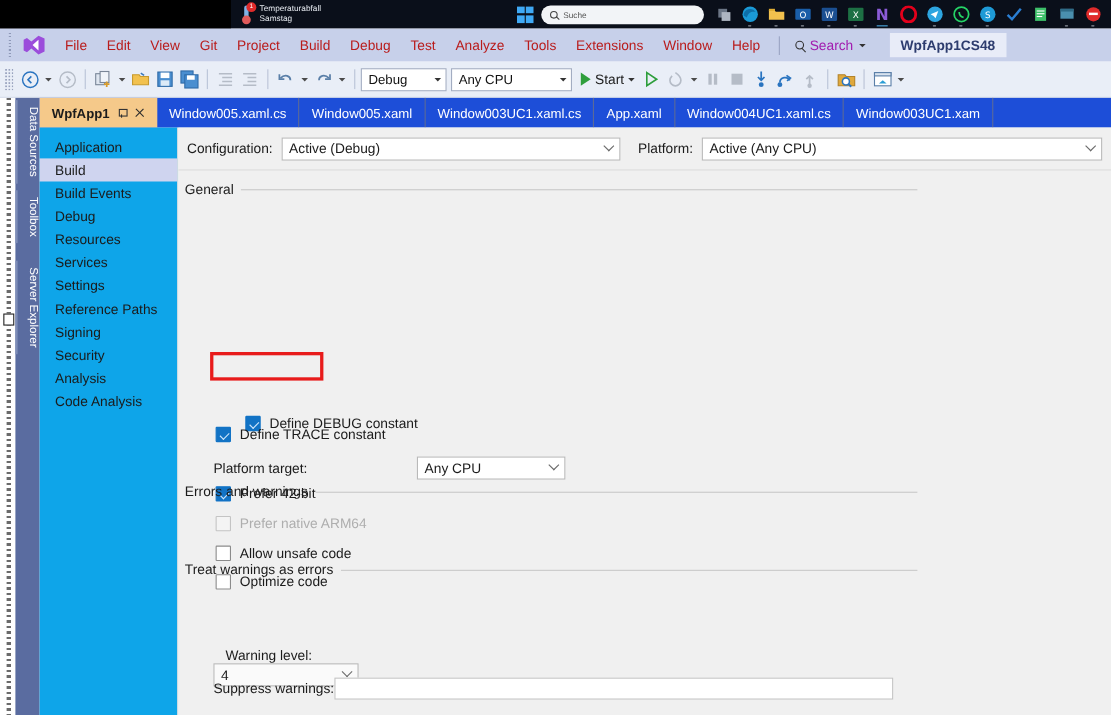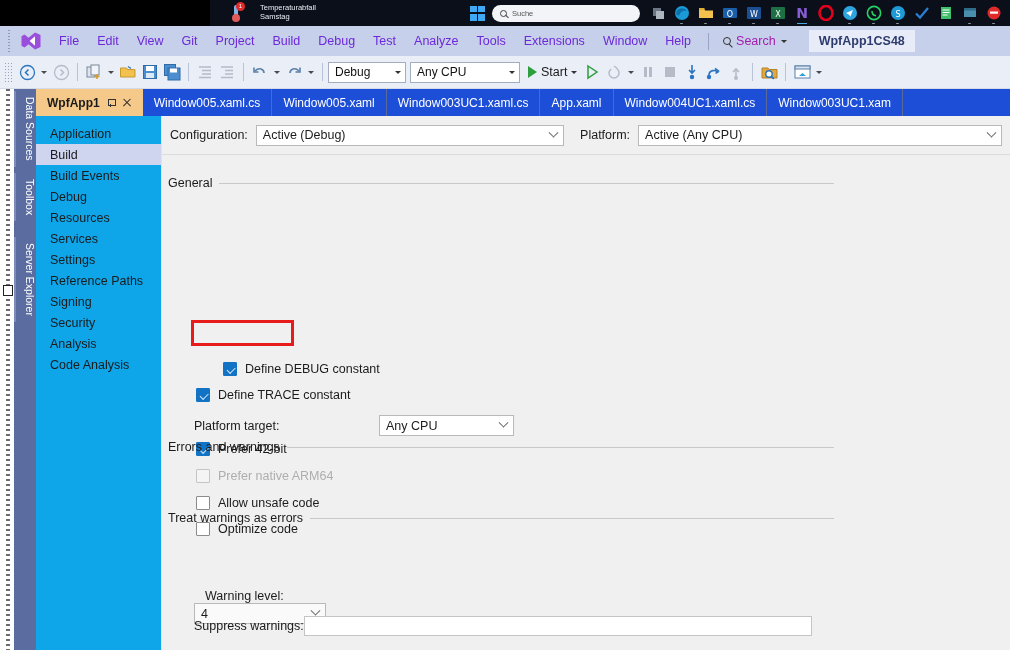--- a/index.html
+++ b/index.html
@@ -11,22 +11,22 @@
   }
 
   
   .taskbar {
     position: absolute; left: 0; top: 0; width: 1010px; height: 26px;
     background: #0a0f1a;
     display: flex; align-items: center;
   }
   .tb-black { width: 210px; height: 26px; background: #000000; }
   .tb-weather {
-    display: flex; align-items: center; gap: 16px;
-    height: 26px; padding-left: 20px; width: 260px;
+    display: flex; align-items: center; gap: 4px;
+    height: 26px; padding-left: 8px; width: 260px;
   }
   .tb-thermo { position: relative; width: 14px; height: 20px; }
   .tb-thermo .stem {
     position: absolute; left: 4px; top: 2px; width: 4px; height: 12px;
     background: #7fb2e5; border-radius: 2px 2px 0 0;
   }
   .tb-thermo .bulb {
     position: absolute; left: 2px; top: 11px; width: 8px; height: 8px;
     background: #e05a5a; border-radius: 50%;
   }
@@ -72,21 +72,21 @@
     background: #c7d0ea;
     display: flex; align-items: center;
   }
   .grip { width: 10px; height: 22px; margin-left: 4px;
     background-image: repeating-linear-gradient(to bottom, #8e99b8 0 1px, transparent 1px 3px);
     background-size: 2px 100%; background-repeat: no-repeat; background-position: 4px 0;
   }
   .vs-logo { width: 22px; height: 22px; margin: 0 8px 0 6px; position: relative; }
   .menu-items { display: flex; align-items: center; }
   .menu-item {
-    font-size: 12.5px; color: #6d28d9; padding: 5px 9px; white-space: nowrap; cursor: default;
+    font-size: 12.5px; color: #b91c1c; padding: 5px 9px; white-space: nowrap; cursor: default;
   }
   .menu-sep { width: 1px; height: 17px; background: #9aa4c4; margin: 0 8px; }
   .menu-search {
     display: flex; align-items: center; gap: 5px; font-size: 12.5px; color: #a21caf;
     padding: 4px 6px;
   }
   .menu-search .mg {
     width: 8px; height: 8px; border: 1.4px solid #333; border-radius: 50%; position: relative;
   }
   .menu-search .mg::after {
@@ -612,27 +612,27 @@
       <span>Active (Debug)</span>
       <span class="chev"></span>
     </div>
     <span class="fld-label" style="margin-left:16px;">Platform:</span>
     <div class="sel-box" style="width:366px; margin-left:8px;">
       <span>Active (Any CPU)</span>
       <span class="chev"></span>
     </div>
   </div>
 
-  <div class="grouphdr abs" style="left:0; top:60px; width:672px;">
+  <div class="grouphdr abs" style="left:0; top:49px; width:672px;">
     <span>General</span>
     <span class="rule"></span>
   </div>
 
 
-  <div class="cbrow abs" style="left:34px; top:246px;padding-left:27px;">
+  <div class="cbrow abs" style="left:34px; top:262px;padding-left:27px;">
     <span class="cbox on"></span>
     <span class="cblabel">Define DEBUG constant</span>
   </div>
 
   <div class="cbrow abs" style="left:34px; top:272px;">
     <span class="cbox on"></span>
     <span class="cblabel">Define TRACE constant</span>
   </div>
 
   <div class="abs" style="left:32px; top:299px; display:flex; align-items:center;">

